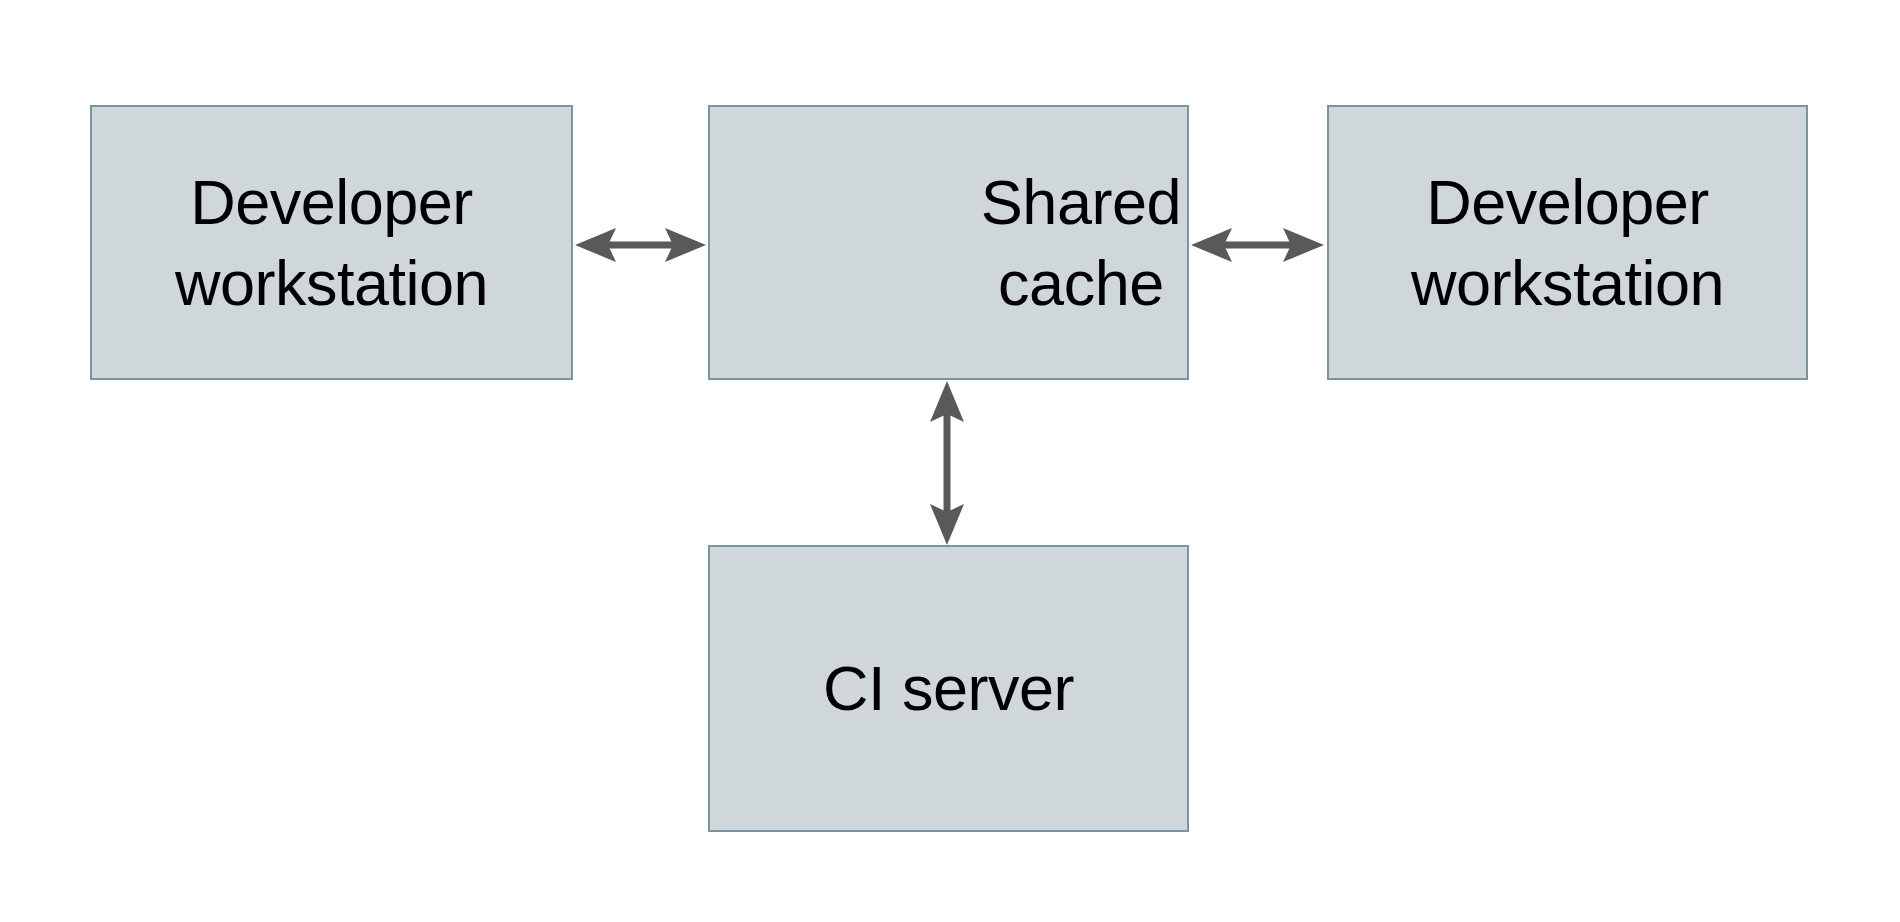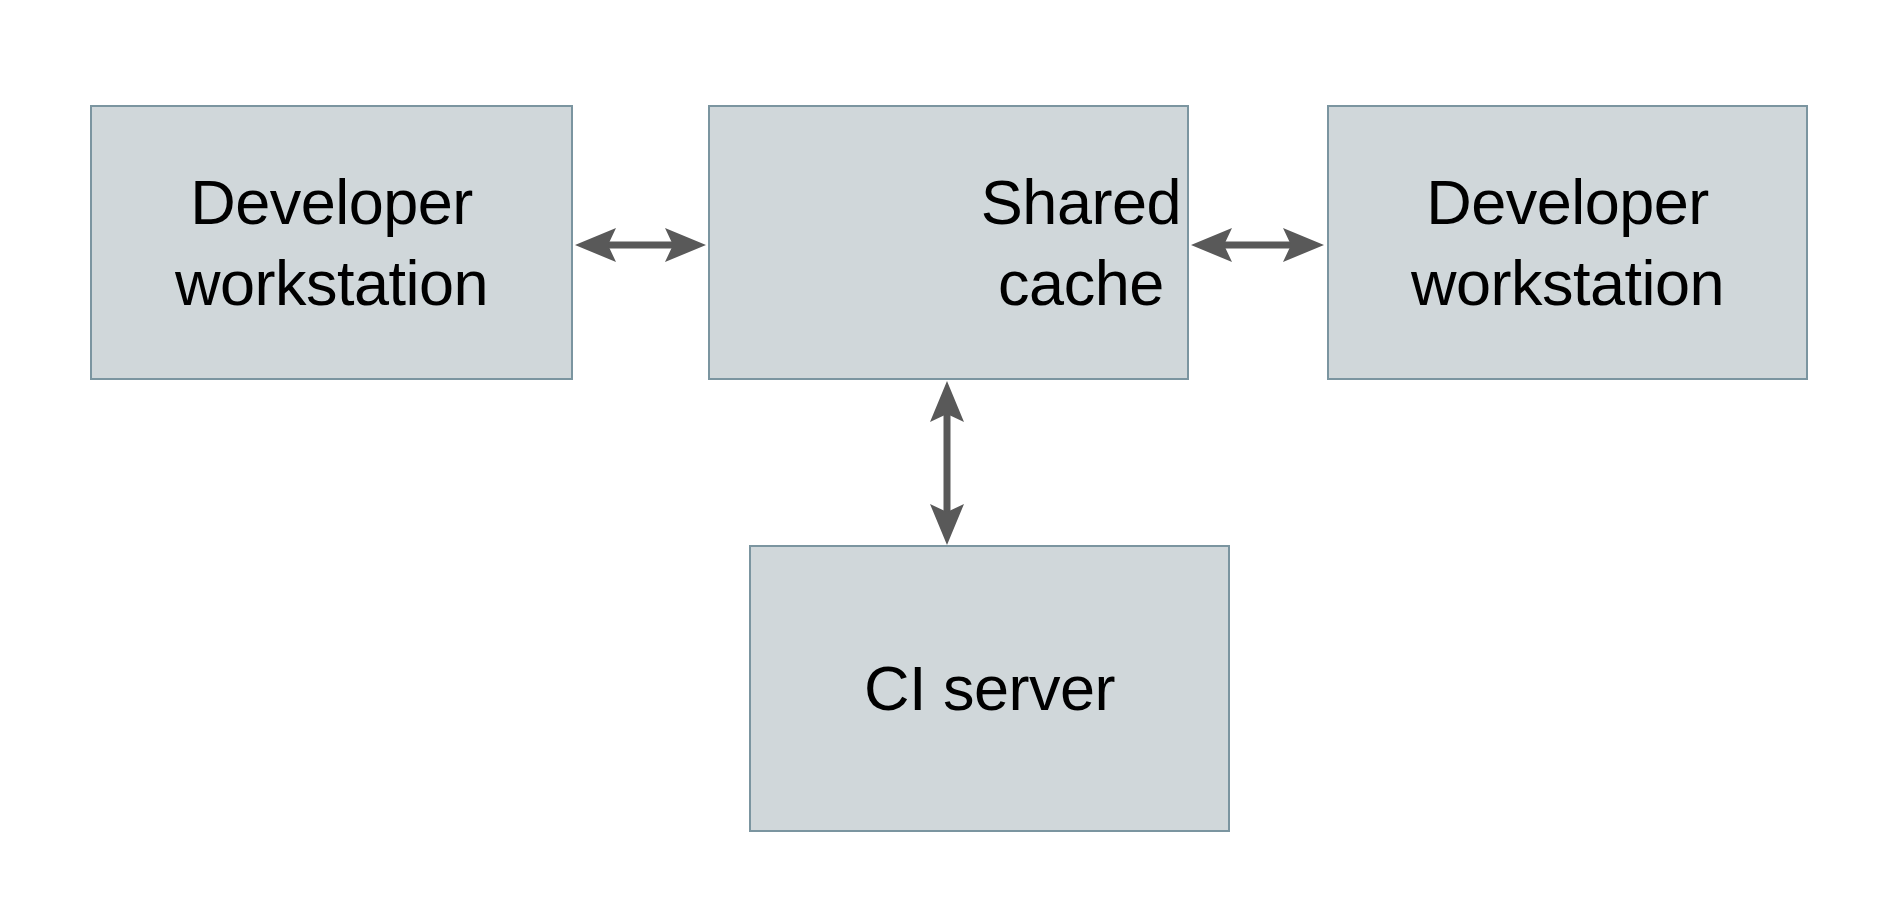--- a/index.html
+++ b/index.html
@@ -35,21 +35,21 @@
     color: #000000;
     font-weight: 400;
     letter-spacing: -0.5px;
     white-space: pre-line;
     padding: 0 6px;
   }
   
   #node-dev-left   { left: 90px;   top: 105px; width: 483px; height: 275px; }
   #node-shared     { left: 708px;  top: 105px; width: 481px; height: 275px; justify-content: flex-end; }
   #node-dev-right  { left: 1327px; top: 105px; width: 481px; height: 275px; }
-  #node-ci         { left: 749px;  top: 545px; width: 481px; height: 287px; }
+  #node-ci         { left: 708px;  top: 545px; width: 481px; height: 287px; }
 
   
   #connectors {
     position: absolute;
     left: 0;
     top: 0;
     width: 1900px;
     height: 922px;
     pointer-events: none;
   }

